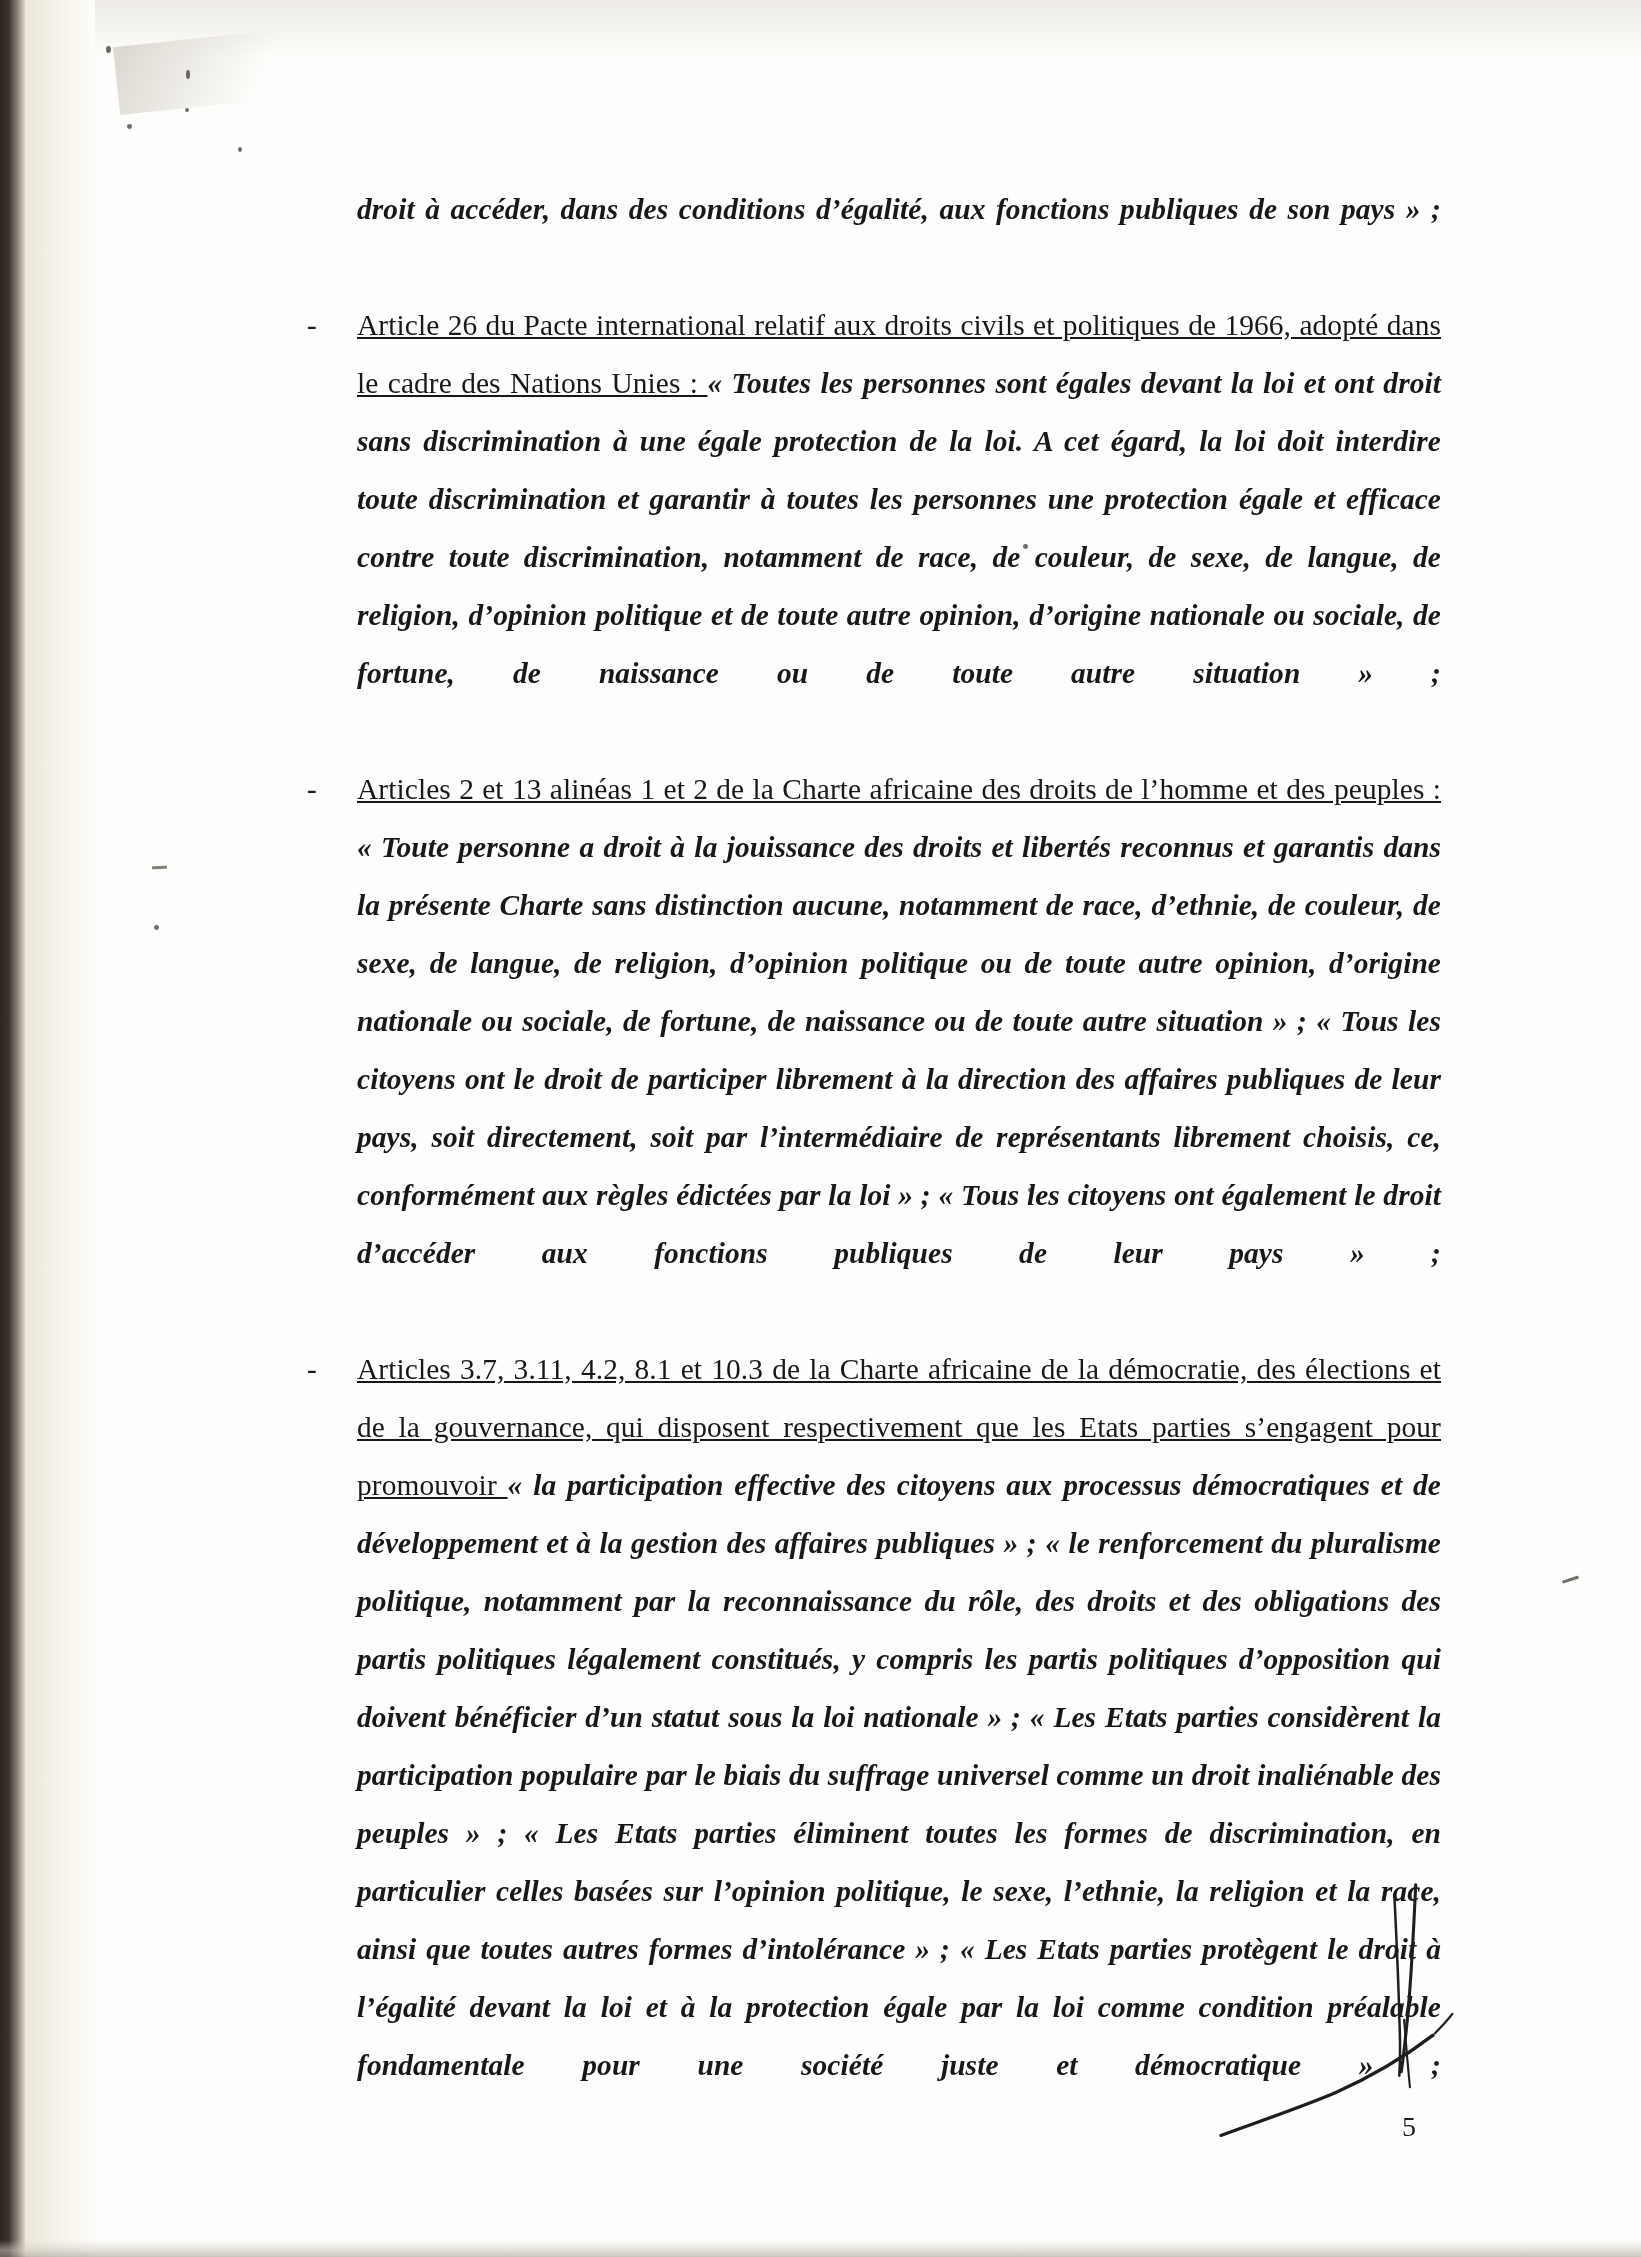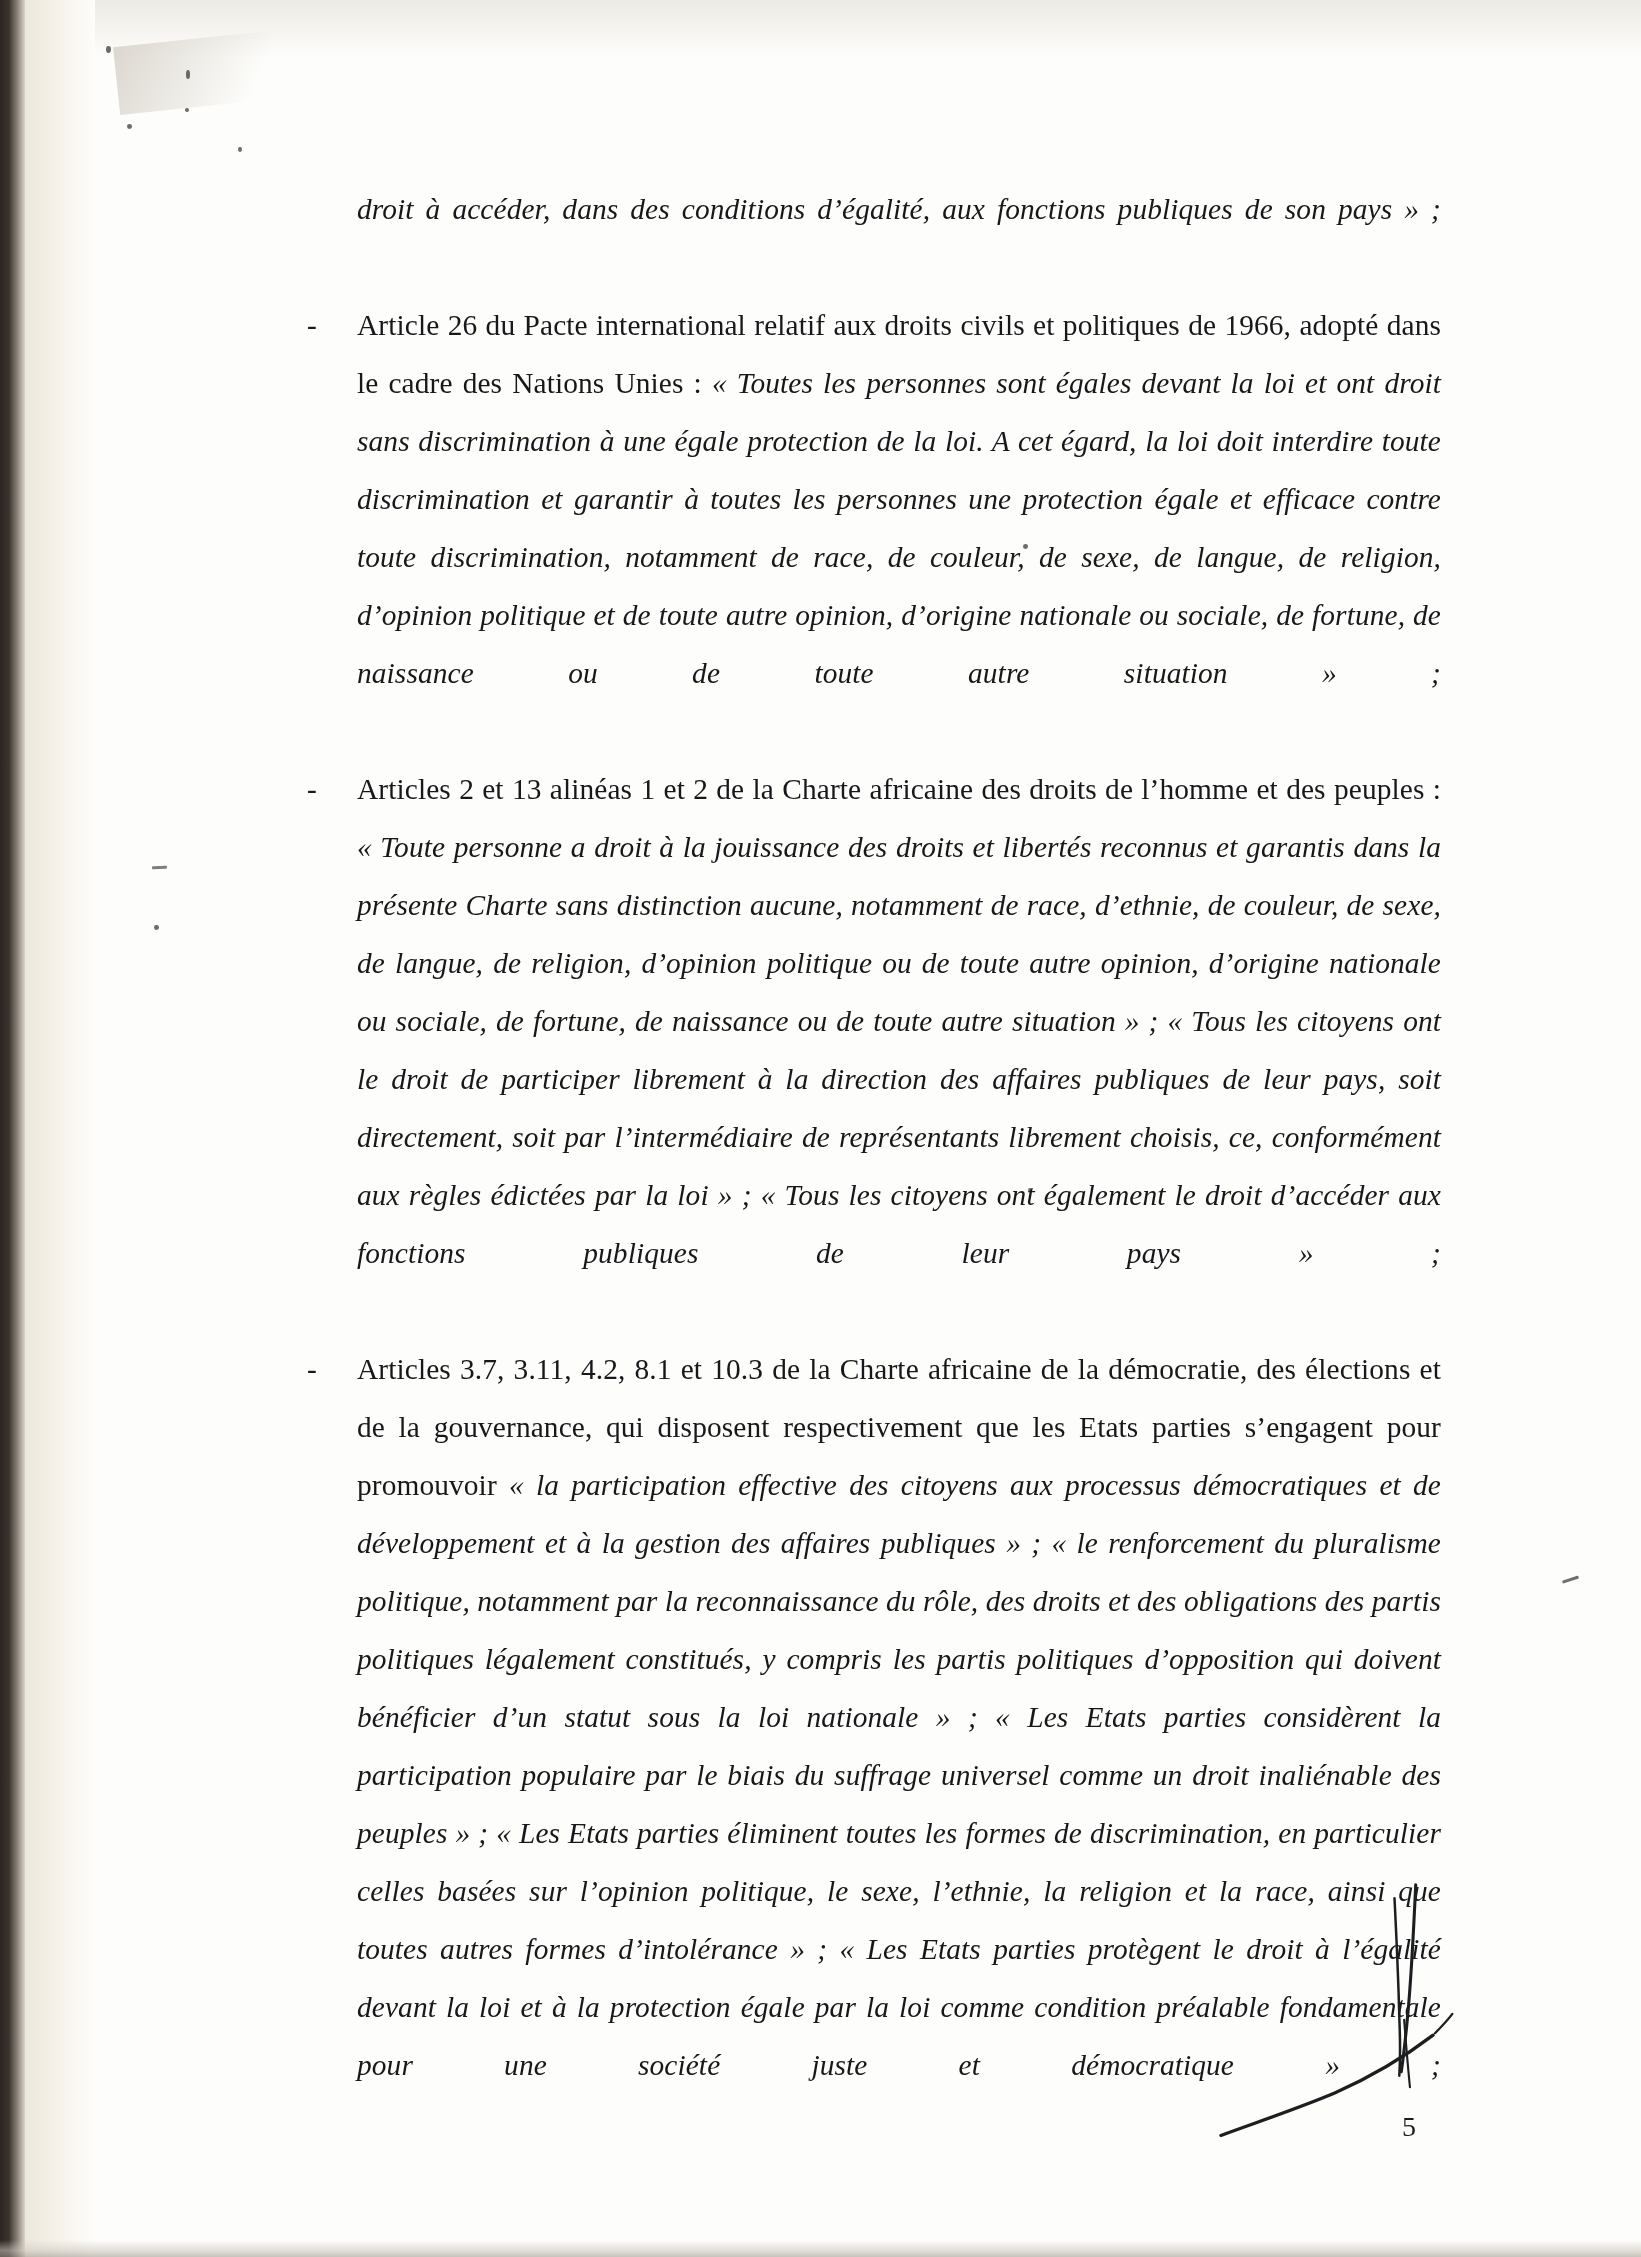--- a/index.html
+++ b/index.html
@@ -89,22 +89,23 @@
     left: 0;
     top: 0;
     width: 33px;
     font-size: 29.4px;
     line-height: 58px;
     color: #17181a;
   }
   .it {
     font-style: italic;
     font-family: "Liberation Serif", "DejaVu Serif", serif;
+    font-weight: bold;
   }
-  .ro { font-style: normal; }
+  .ro { font-style: normal; text-decoration: underline; }
 
   
   .para::after {
     content: "";
     display: inline-block;
     width: 100%;
   }
 
   
   .page-number {

